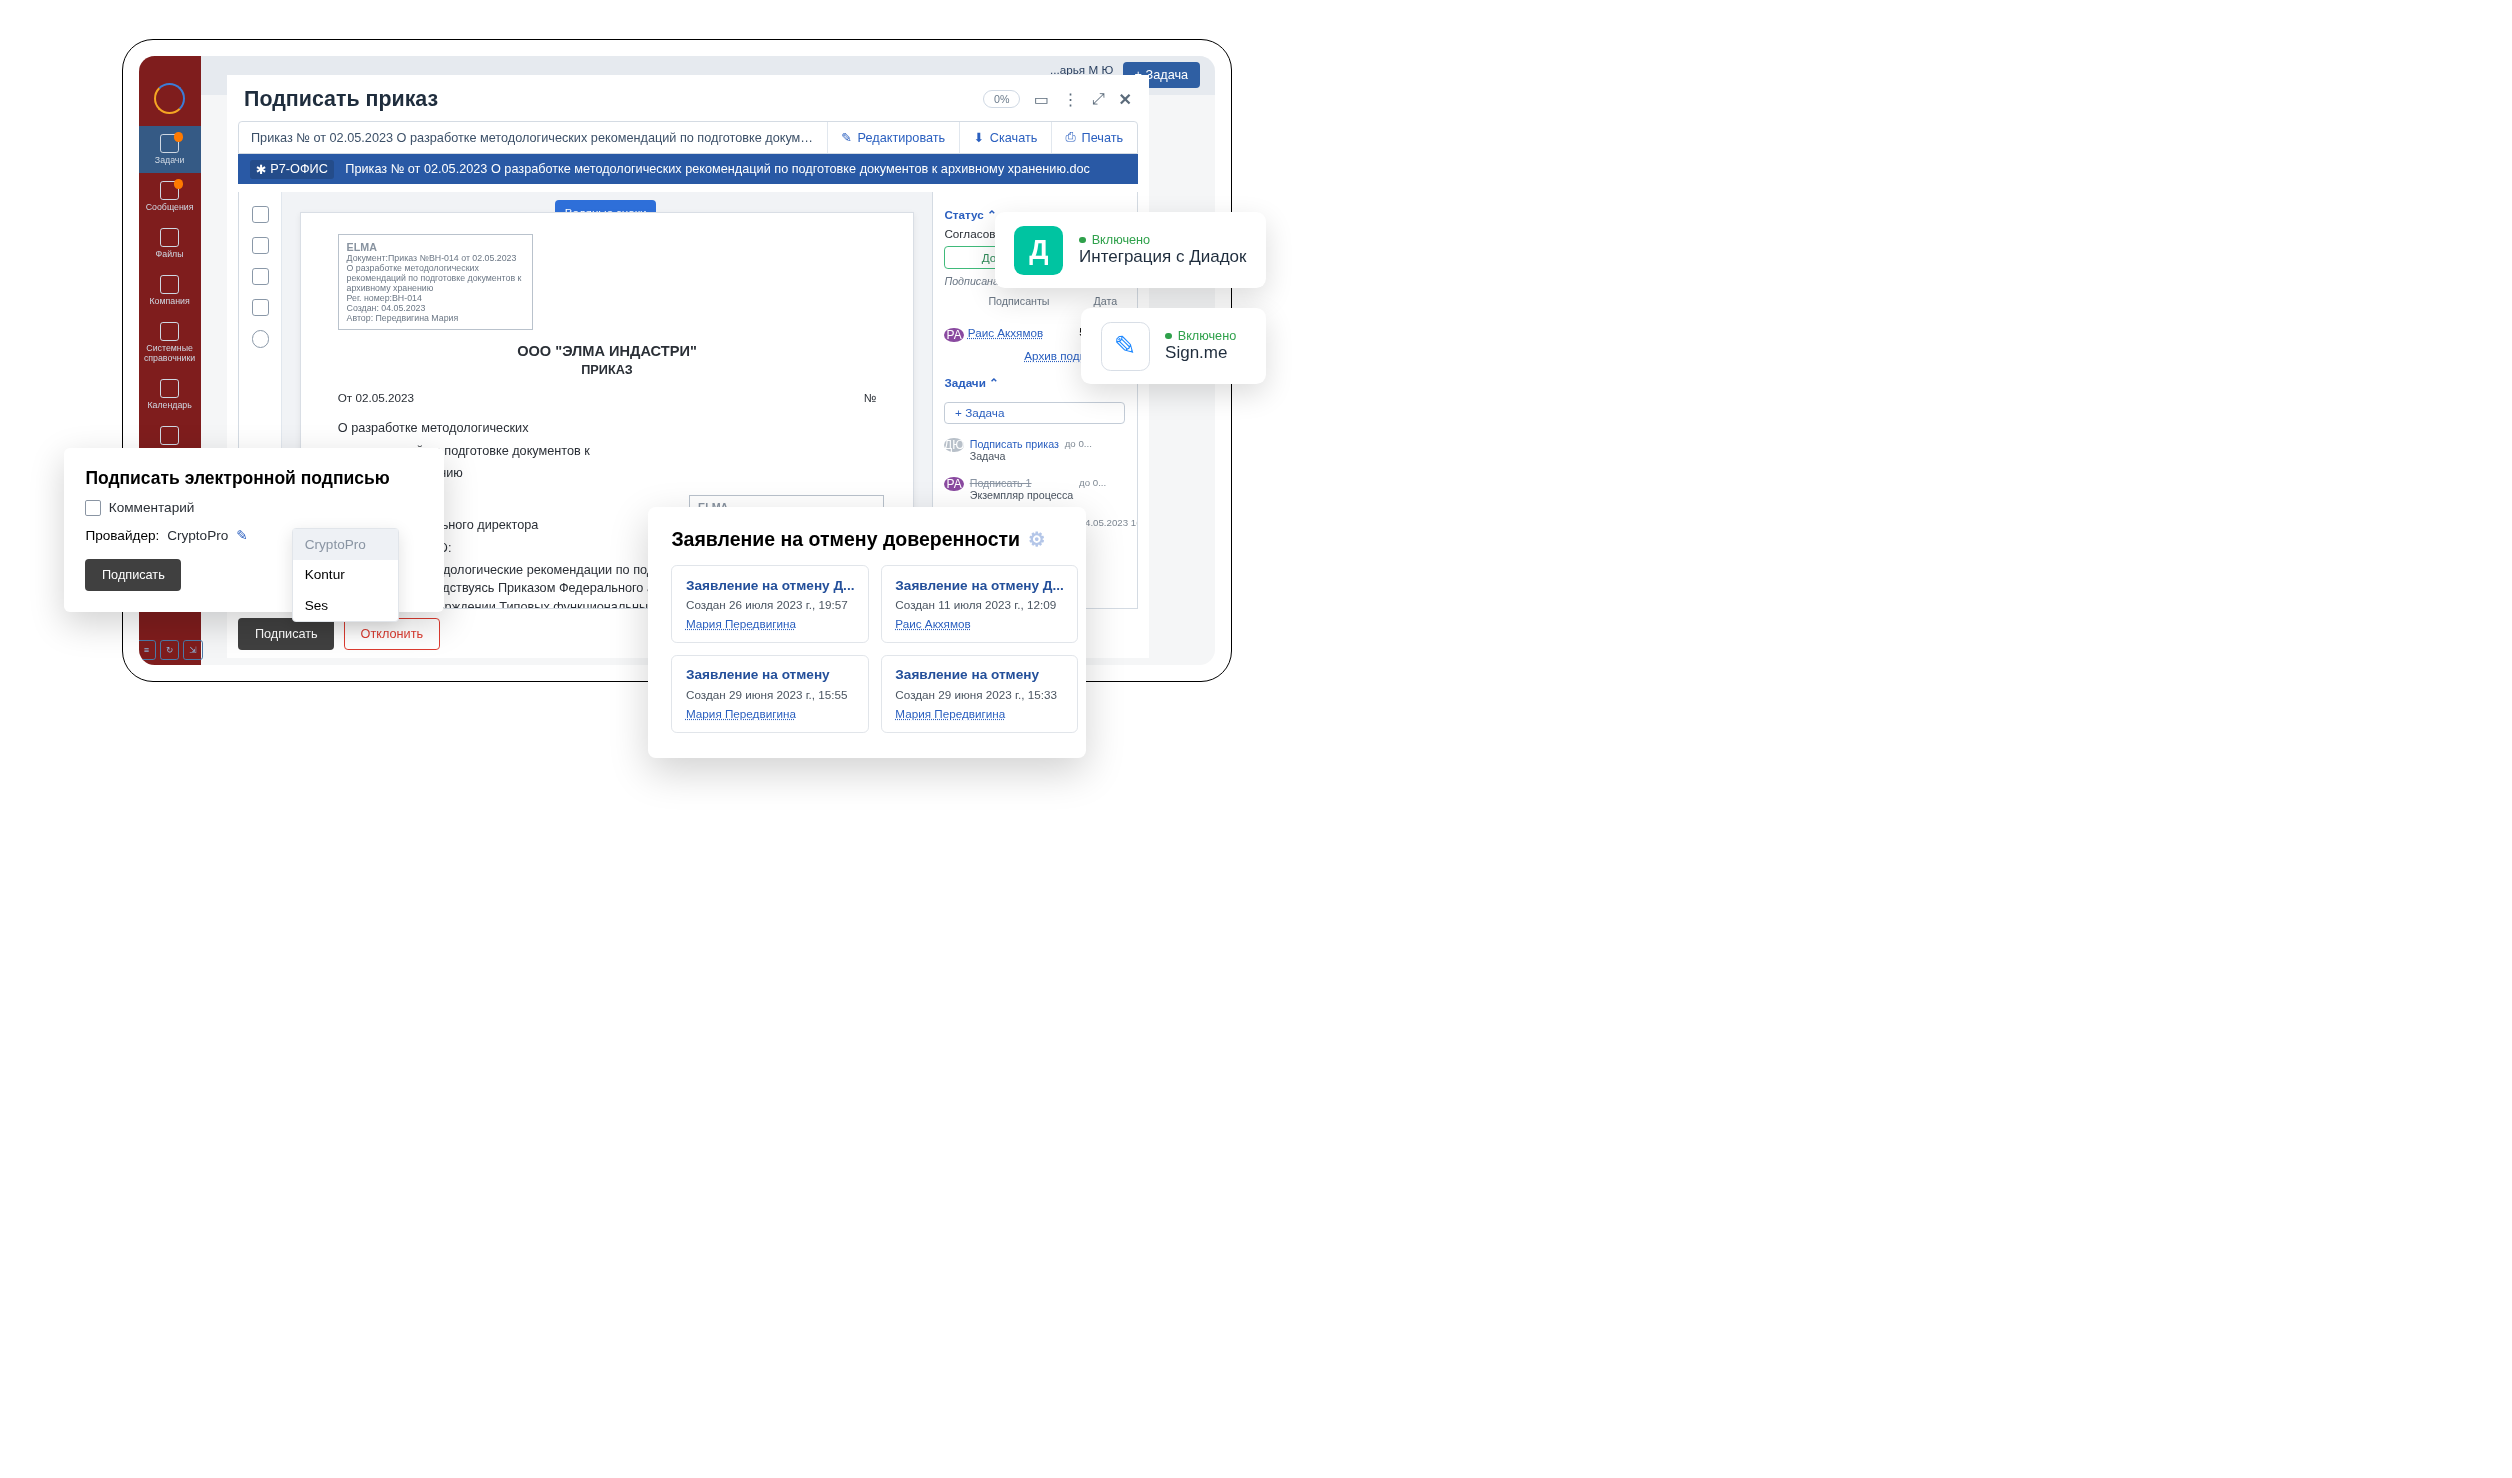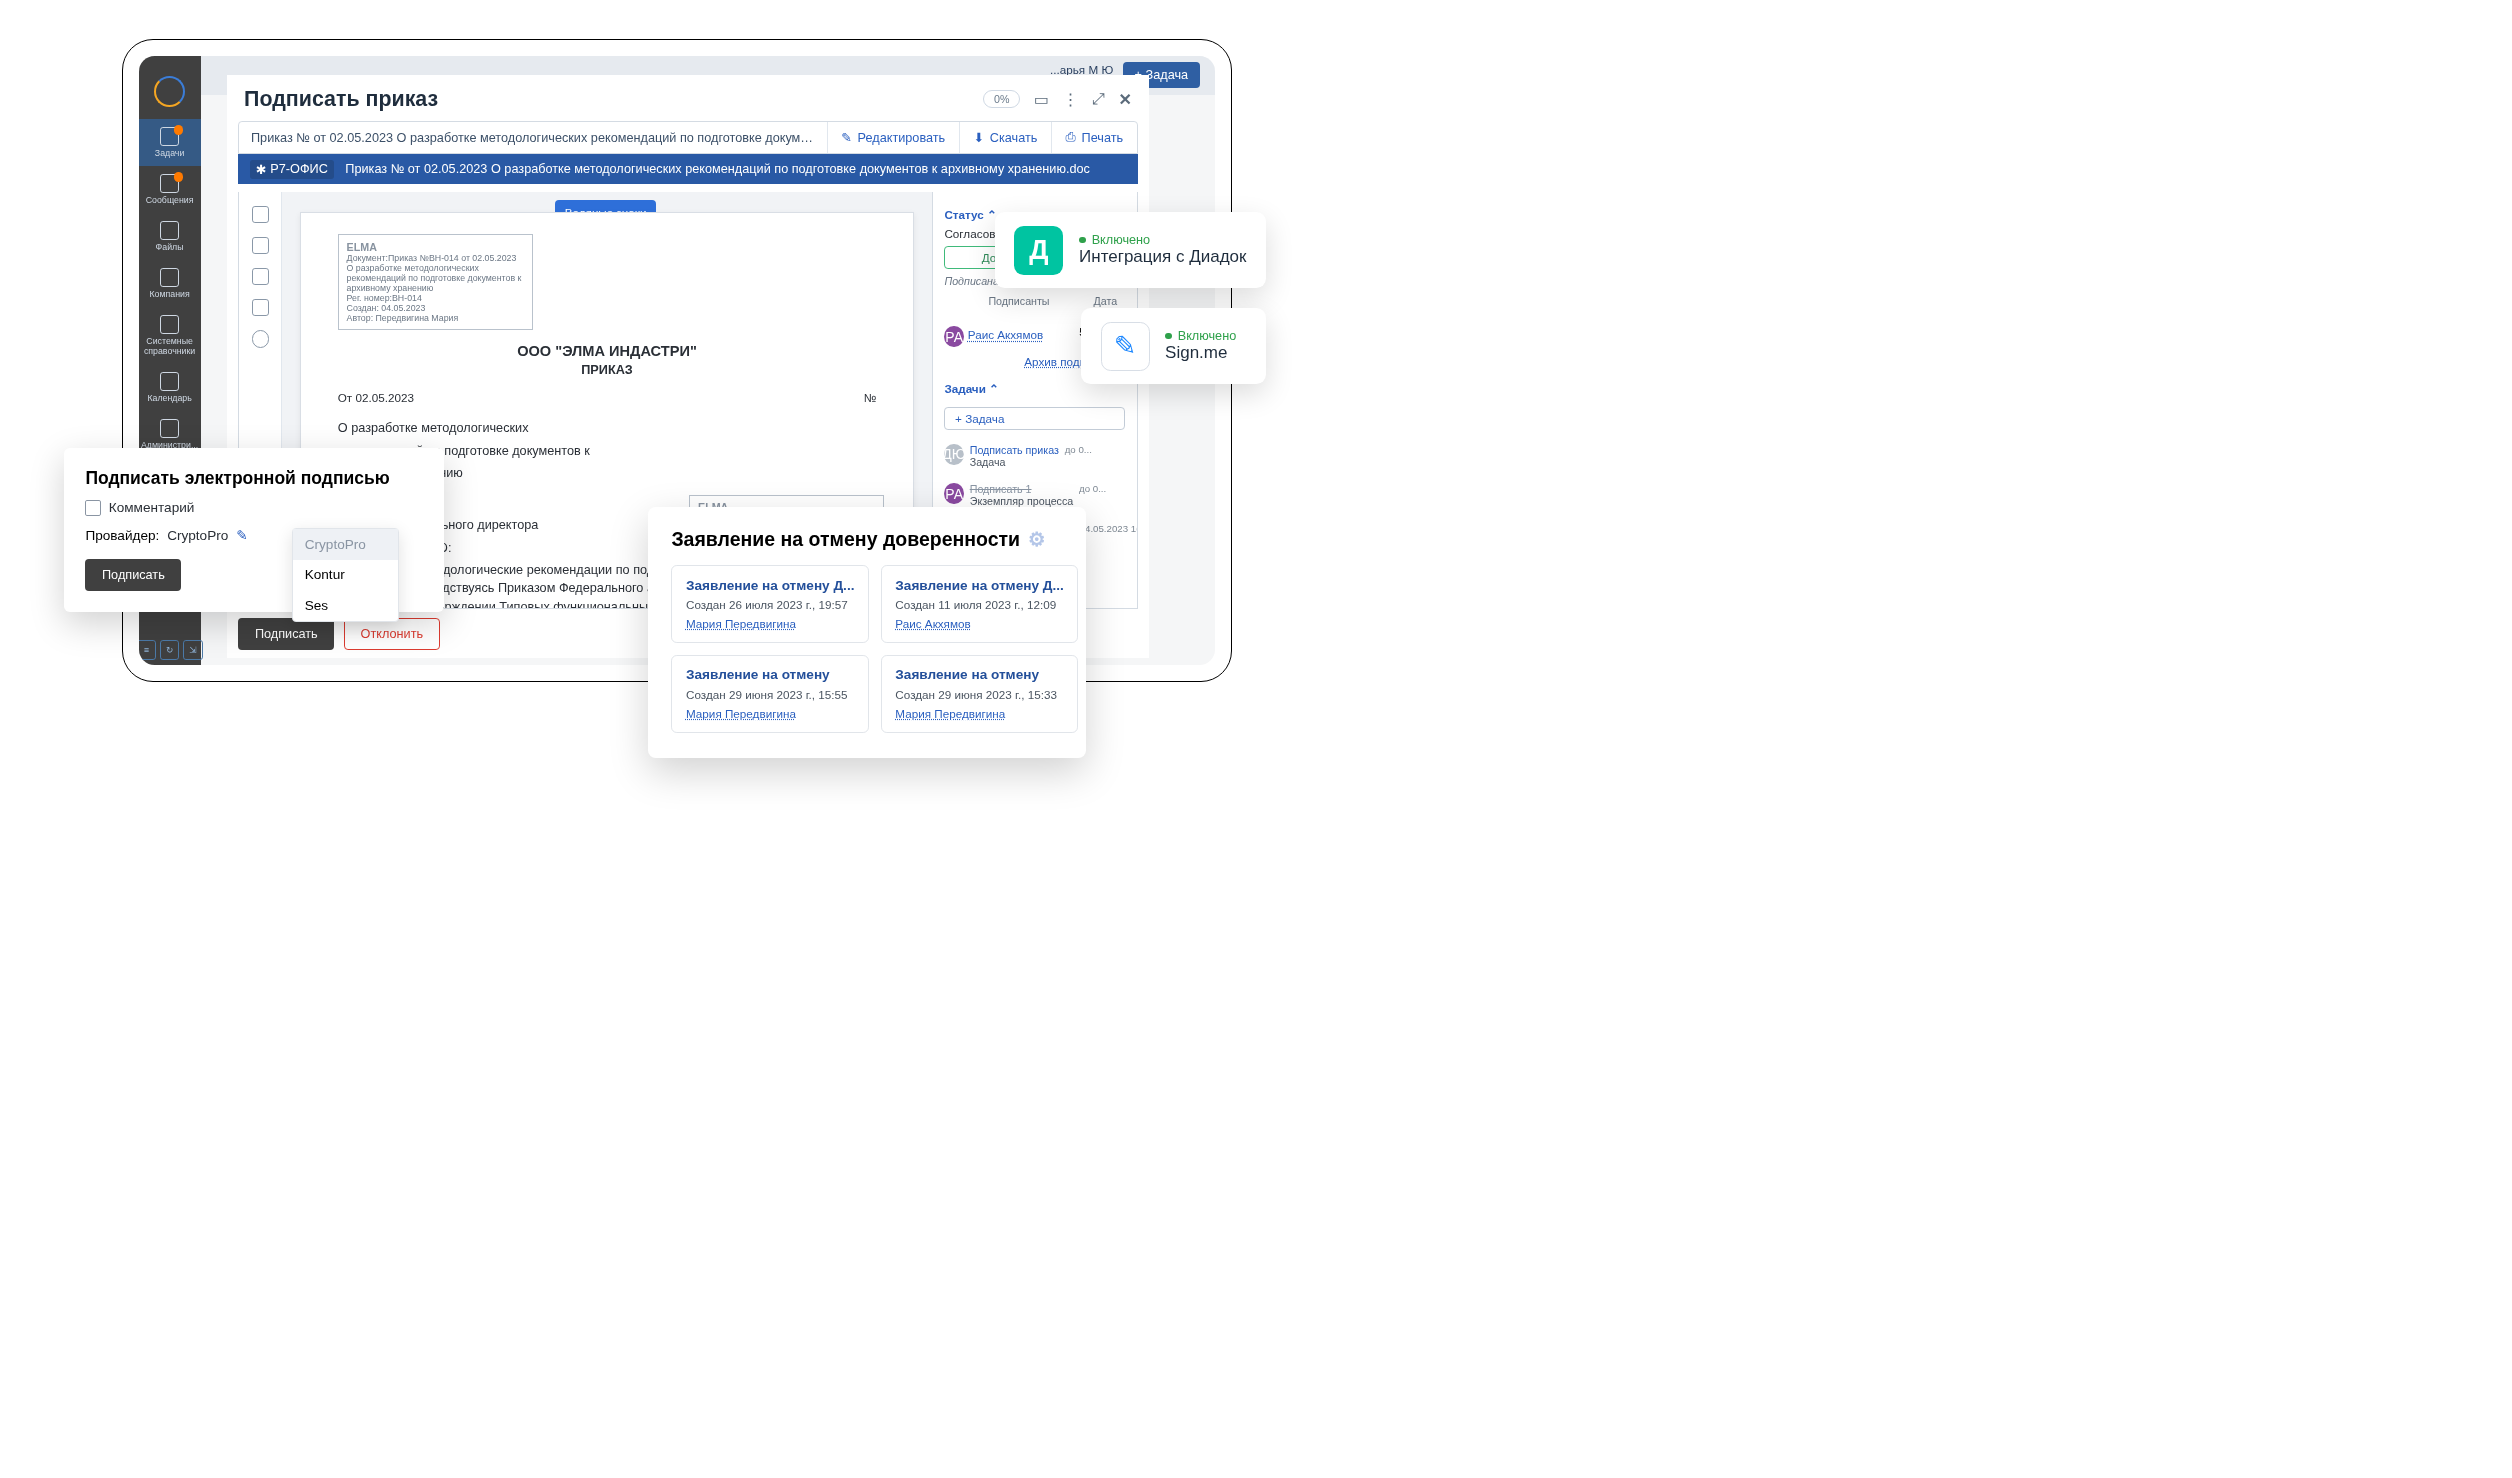--- a/index.html
+++ b/index.html
@@ -8,22 +8,22 @@
 
 .tablet-frame {
   position:absolute; left:122px; top:39px; width:1110px; height:643px;
   border:1.9px solid #000; border-radius:31px; background:#fff; padding:15.6px;
 }
 .tablet-inner { width:100%; height:100%; border-radius:15.6px; overflow:hidden; background:#f5f6f7; position:relative; }
 
 
 .left-rail {
   position:absolute; left:0; top:0; bottom:0; width:62px;
-  background:#404040; display:flex; flex-direction:column; align-items:center;
-  color:#cfd8e3; font-size:8.8px; padding-top:13px;
+  background:#7f1d1d; display:flex; flex-direction:column; align-items:center;
+  color:#cfd8e3; font-size:8.8px; padding-top:20px;
 }
 .left-rail .logo { width:31px; height:31px; border-radius:50%; border:2.9px solid #3b7dd8; border-left-color:#f5a623; border-bottom-color:#f5a623; margin:7.8px 0 11.7px; }
 .left-rail .rail-item { display:flex; flex-direction:column; align-items:center; gap:1.9px; padding:7.8px 3.9px; cursor:pointer; width:100%; text-align:center; }
 .left-rail .rail-item.active { background:#355a85; }
 .left-rail .rail-item .ic { width:19.5px; height:19.5px; border:1.5px solid #cfd8e3; border-radius:2.9px; position:relative; }
 .left-rail .rail-badge { position:absolute; top:-2.9px; right:-4.9px; width:9.7px;height:9.7px;background:#ff7a00;border-radius:50%; }
 .left-rail .controls { margin-top:auto; display:flex; gap:3.9px; padding:5.8px; }
 .left-rail .sq { width:19.5px;height:19.5px;border:1px solid #4c7aa8;border-radius:2.9px;display:flex;align-items:center;justify-content:center;color:#8fb3d7; }
 
 
@@ -85,21 +85,21 @@
 .side-panel h4 { font-size:11.7px; color:#2a5fbf; margin:5.8px 0 5.8px; cursor:pointer; }
 .status-tag { color:#2a2f36; margin-bottom:5.8px; }
 .green-pill { border:1px solid #3fba7a; color:#2e8a58; border-radius:3.9px; padding:3.9px 0; text-align:center; font-size:11.7px; margin-bottom:5.8px; }
 .side-panel .muted { color:#6b7785; font-style:italic; font-size:10.7px; }
 .side-row { display:flex; justify-content:space-between; margin-top:7.8px; font-size:10.7px; }
 .side-row .k { color:#6b7785;margin-left:44px;}
 .signer { color:#2a5fbf; text-decoration:underline dotted; font-size:11.7px; }
 .side-link { color:#2a5fbf; text-align:right; text-decoration:underline dotted; margin-top:7.8px; }
 .add-task { border:1px solid #c3ccd7; border-radius:3.9px; padding:3.9px 9.7px; font-size:11.7px; display:inline-block; margin:5.8px 0; color:#2a5fbf; cursor:pointer; }
 .task-item { display:flex; gap:5.8px; margin:7.8px 0; }
-.av { width:19.5px;height:21px;border-radius:50%; background:#8a4aa0; color:#fff; font-size:14px; display:flex; align-items:center; justify-content:center; flex-shrink:0; }
+.av { width:19.5px;height:14px;border-radius:50%; background:#8a4aa0; color:#fff; font-size:12px; display:flex; align-items:center; justify-content:center; flex-shrink:0; }
 .task-body { font-size:10.7px; color:#4a5460; }
 .task-body .tt { color:#2a5fbf; }
 .task-body .st { text-decoration:line-through; color:#8a95a3; }
 .task-meta { font-size:9.7px; color:#7e8893; white-space:nowrap; }
 
 .modal-footer { position:absolute; left:11.7px; right:11.7px; bottom:7.8px; display:flex; gap:9.7px; padding:7.8px 0 0; }
 .btn { border-radius:3.9px; padding:7.8px 15.6px; font-size:12.7px; cursor:pointer; border:1px solid transparent; }
 .btn-primary { background:#404040; color:#fff; }
 .btn-danger-o { border:1px solid #dc3b30; color:#dc3b30; background:#fff; }
 

